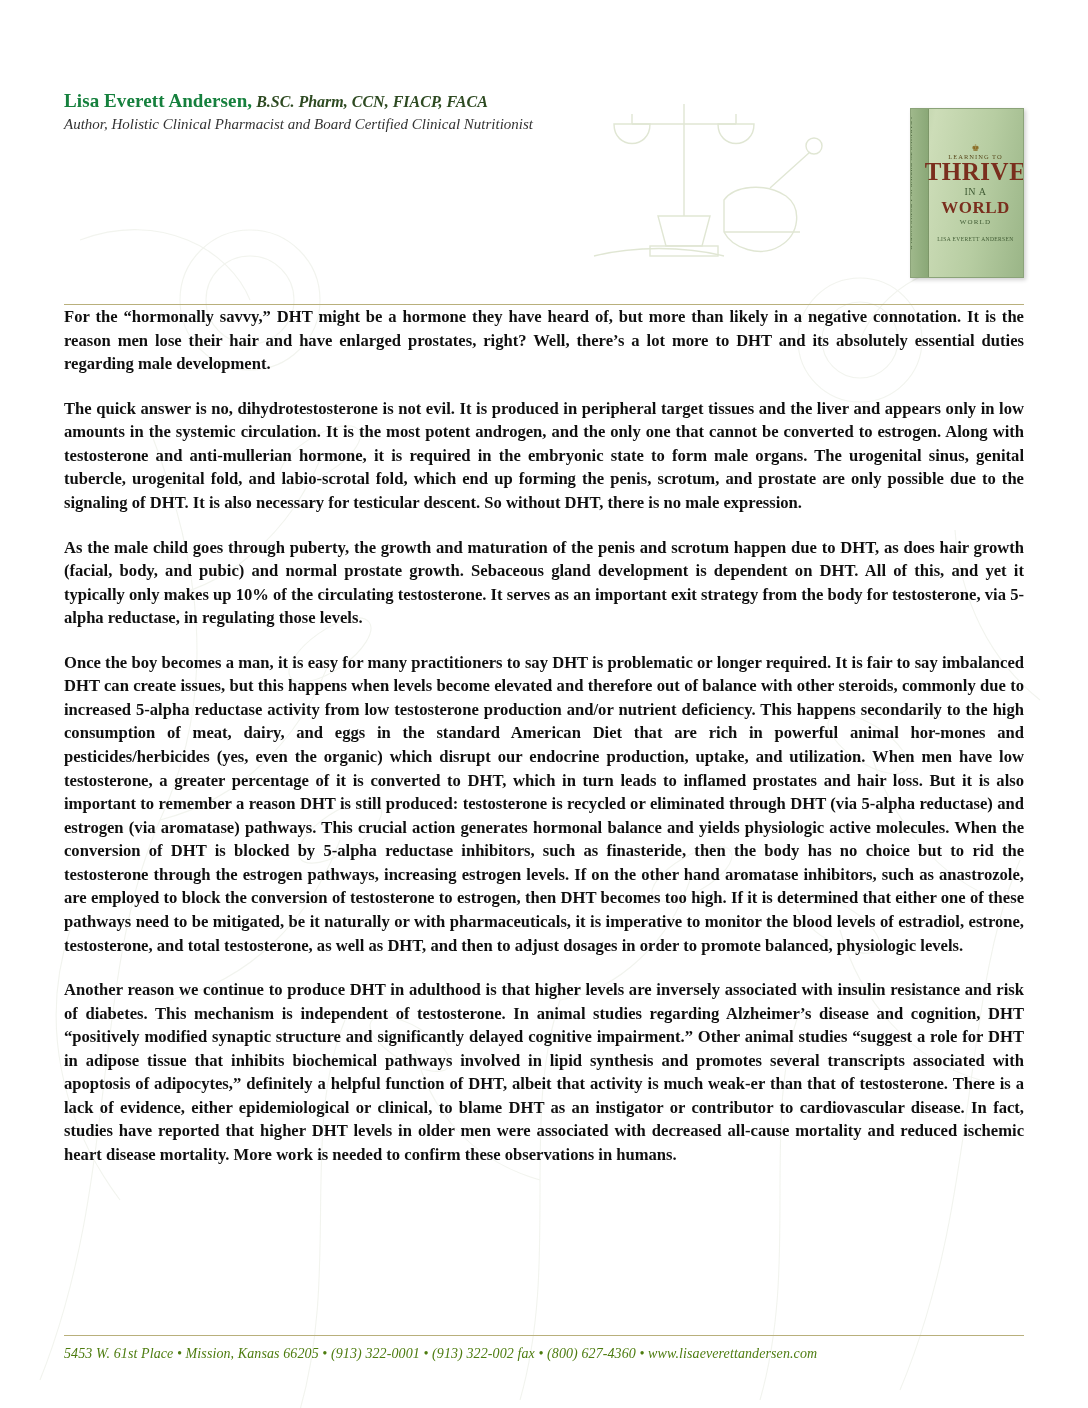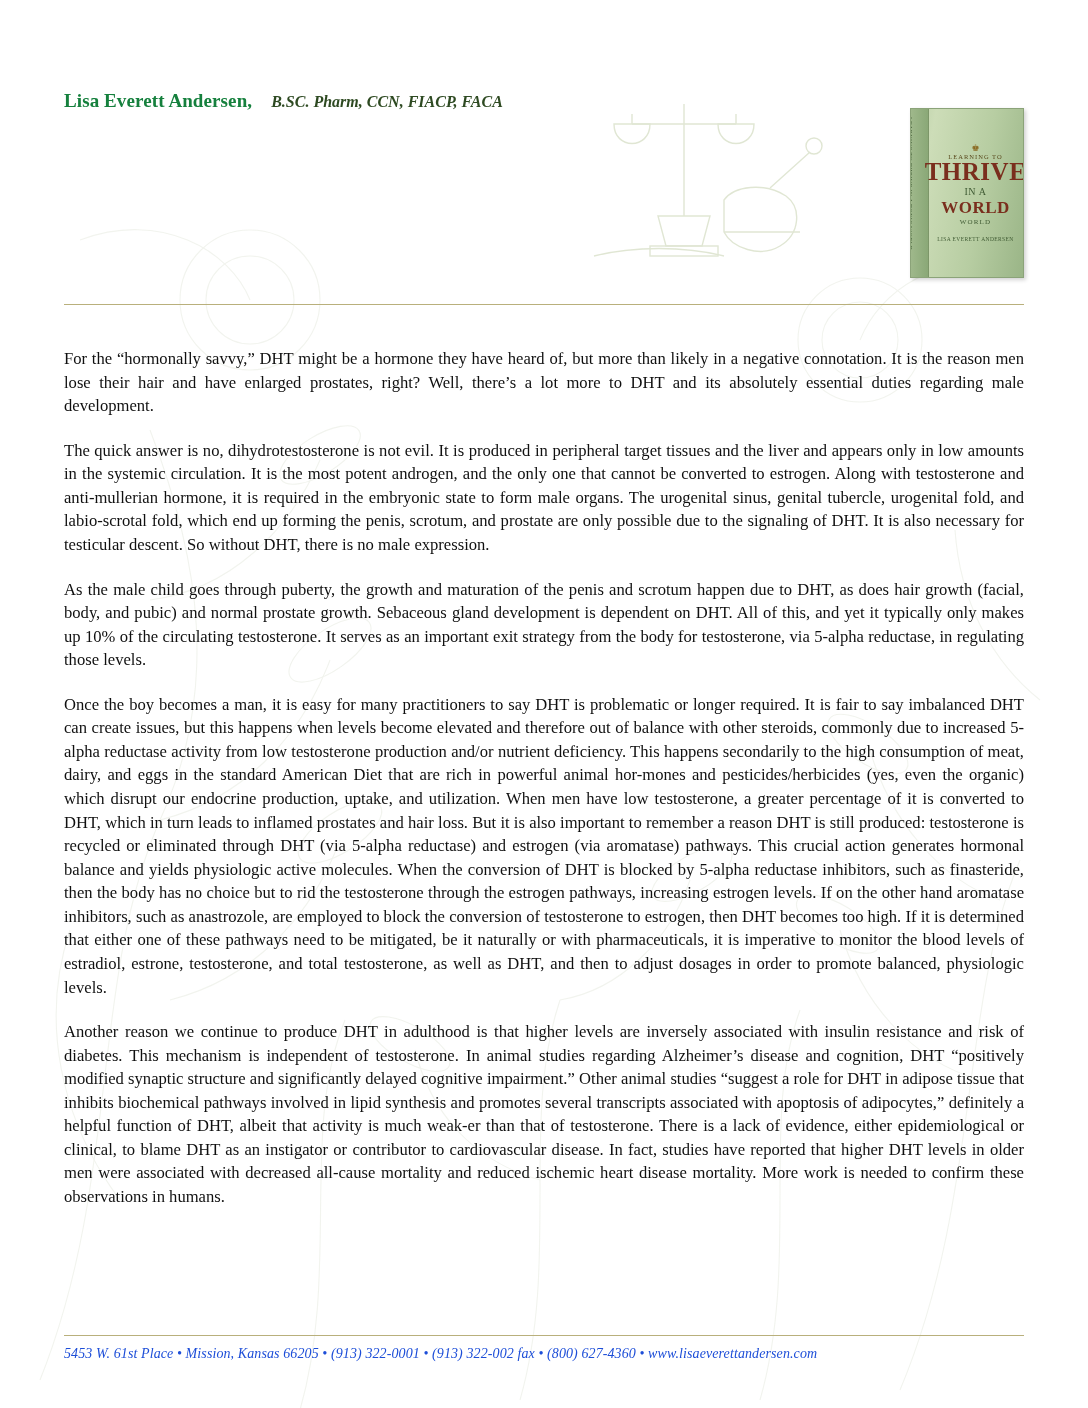--- a/index.html
+++ b/index.html
@@ -57,21 +57,20 @@
     font-size: 19px;
     font-weight: bold;
     color: #15803d;
     letter-spacing: 0.1px;
   }
   .byline .creds {
     font-size: 16px;
     font-style: italic;
     color: #2e4a22;
     font-weight: bold;
-    margin-left: 15px;
   }
   .byline .role {
     display: block;
     font-size: 15px;
     font-style: italic;
     color: #333;
     margin-top: 4px;
   }
 
   
@@ -172,22 +171,22 @@
   }
 
   .rule {
     border: 0;
     border-top: 1px solid #b9b07c;
     margin: 14px 0 0 0;
   }
 
   
   .content {
-    margin-top: 42px;
     width: 960px;
+    font-weight: bold;
   }
   .content p {
     font-size: 16.6px;
     line-height: 1.42;
     text-align: justify;
     margin: 0 0 21px 0;
     color: #101010;
   }
 
   
@@ -201,21 +200,21 @@
     box-sizing: border-box;
   }
   .footer-rule {
     border: 0;
     border-top: 1px solid #b9b07c;
     margin: 0 0 10px 0;
   }
   .footer-text {
     font-size: 14px;
     font-style: italic;
-    color: #1d4ed8;
+    color: #4d7c0f;
     letter-spacing: 0.1px;
   }
 </style>
 </head>
 <body>
 
 <svg class="bg-art" viewBox="0 0 1088 1408" preserveAspectRatio="none">
   <g stroke="#cfd6c2" stroke-width="1.1" fill="none" opacity="0.8">
     <path d="M40,1380 C120,1180 90,980 160,820 C220,690 200,560 150,430"></path>
     <path d="M160,820 C240,800 300,740 330,660"></path>
@@ -248,20 +247,21 @@
 </svg>
 
 <div class="page">
 
   <div class="header">
 
 
     <div class="byline">
       <span class="name">Lisa Everett Andersen,</span>
       <span class="creds">B.SC. Pharm, CCN, FIACP, FACA</span>
+      <span class="role">Author, Holistic Clinical Pharmacist and Board Certified Clinical Nutritionist</span>
     </div>
 
     <svg class="header-art" viewBox="0 0 250 190">
       <g stroke="#c7d2b0" stroke-width="1.4" fill="none">
         <line x1="110" y1="8" x2="110" y2="120"></line>
         <line x1="58" y1="28" x2="162" y2="28"></line>
         <path d="M40,28 C40,54 76,54 76,28 Z"></path>
         <path d="M144,28 C144,54 180,54 180,28 Z"></path>
         <line x1="58" y1="28" x2="58" y2="18"></line>
         <line x1="162" y1="28" x2="162" y2="18"></line>

